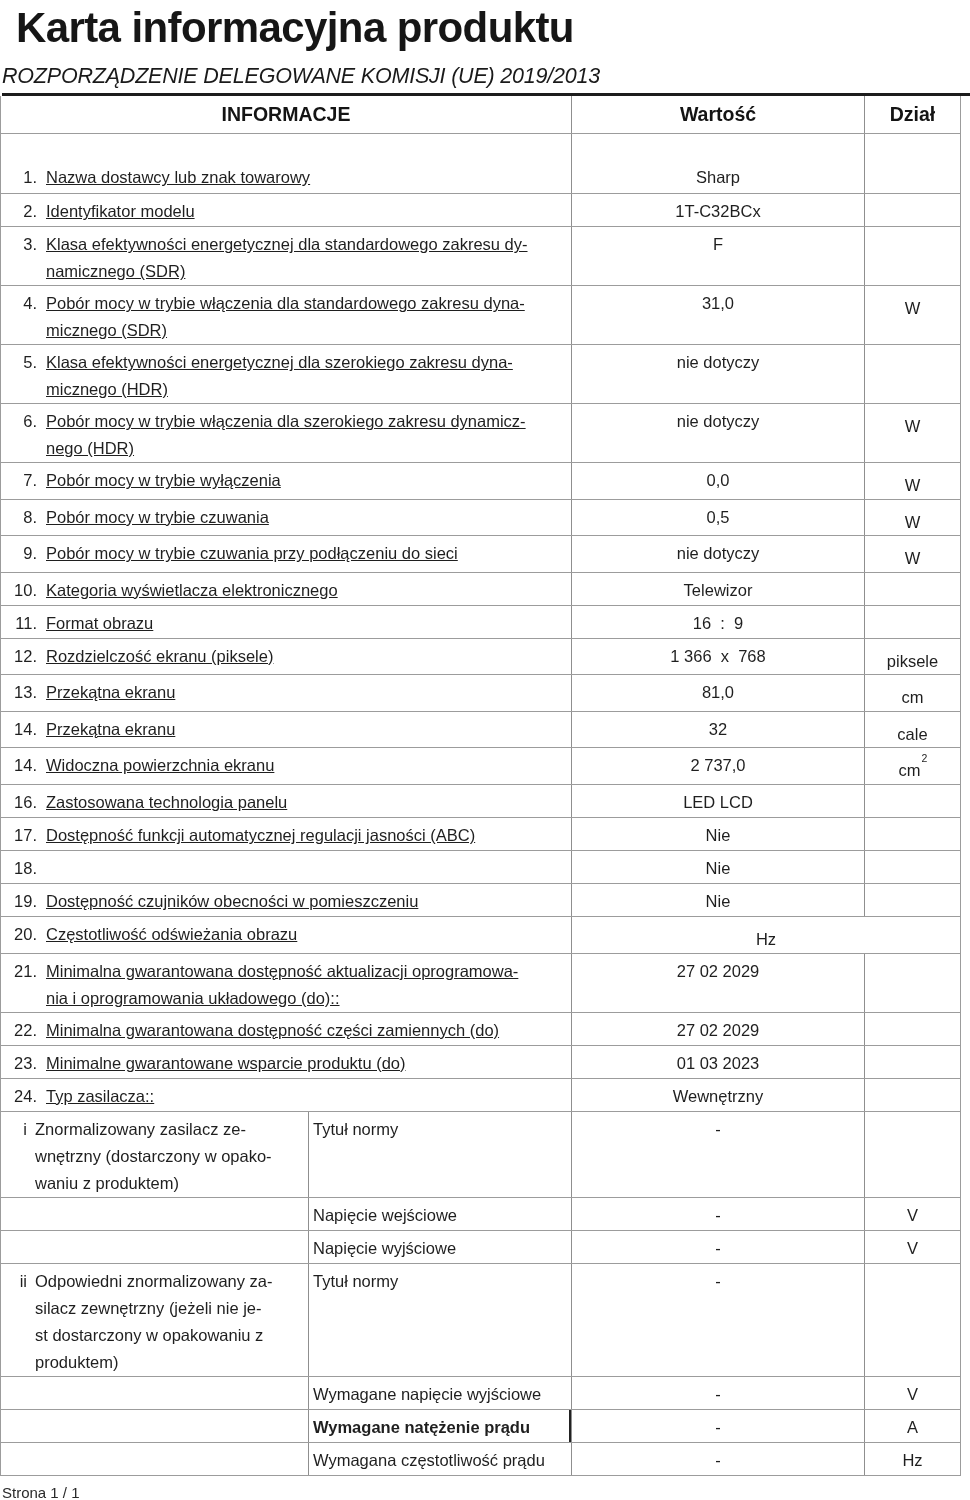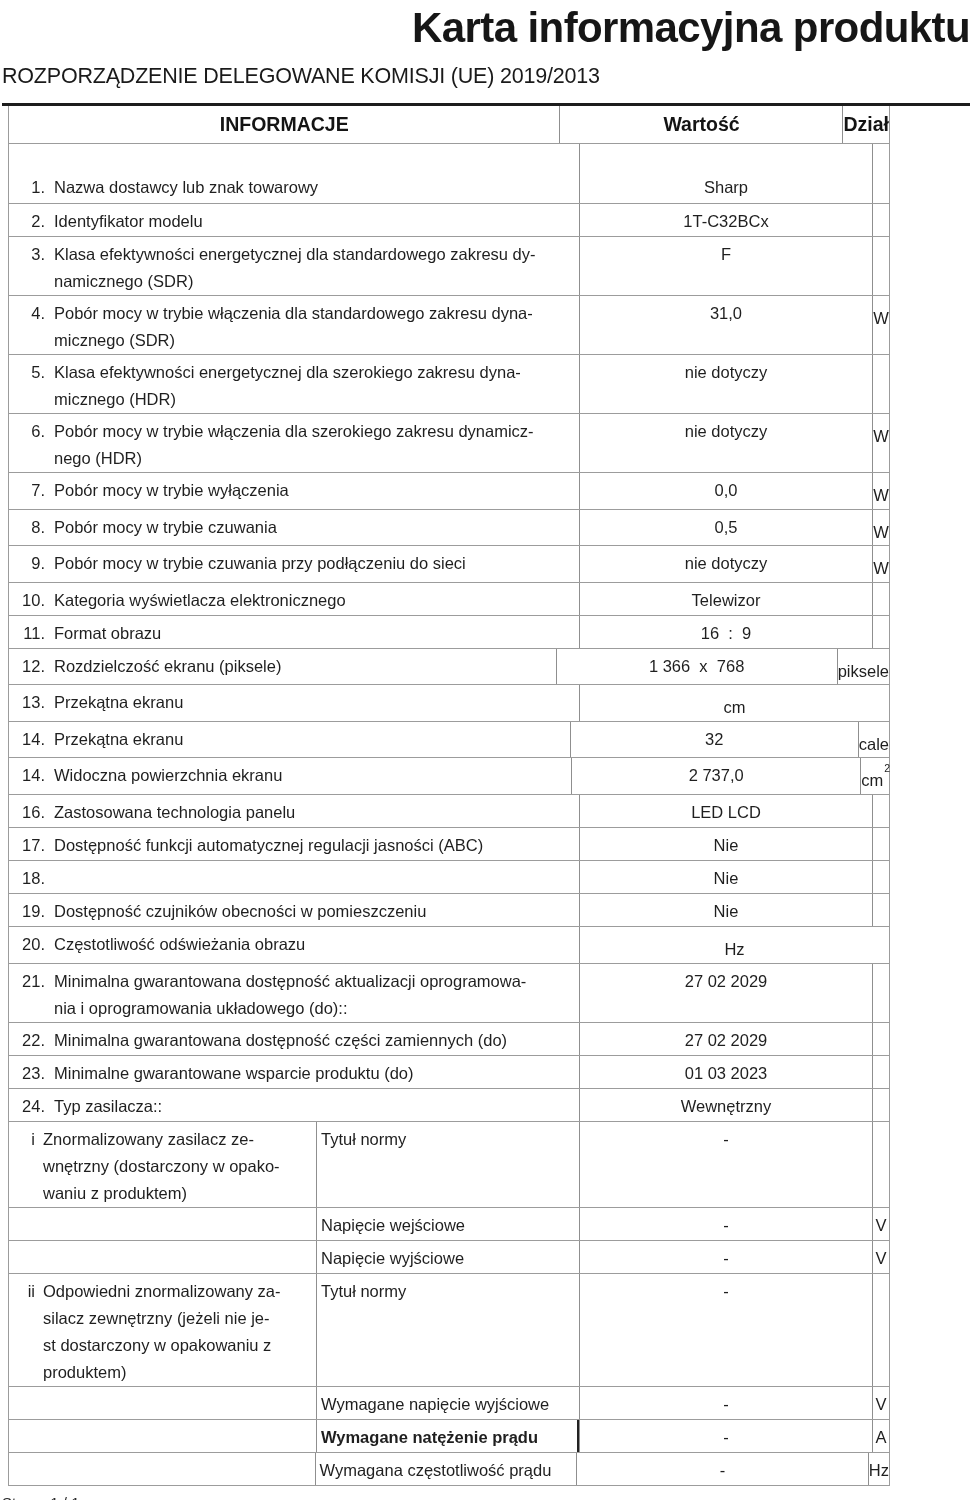--- a/index.html
+++ b/index.html
@@ -5,36 +5,36 @@
   html,body{margin:0;padding:0;background:#ffffff;}
   body{
     width:970px;height:1500px;
     font-family:"Liberation Sans","DejaVu Sans",sans-serif;
     color:#1f1f1f;
   }
   .doc{position:relative;width:970px;height:1500px;overflow:hidden;background:#fff;}
 
   
   .title{
-    margin:4px 0 0 6px;
+    margin:4px 0 0 16px;
     font-size:42px;font-weight:700;letter-spacing:-0.6px;line-height:1.15;
     color:#161616;
-    text-align:right;
   }
   .subtitle{
     margin:12px 16px 0 2px;
     font-size:21.5px;letter-spacing:-0.2px;color:#1a1a1a;
-    padding-bottom:14px;
+    padding-bottom:4px;
     border-bottom:3px solid #1c1c1c;
     margin-right:0;
+    font-style:italic;
   }
 
   
   .table{
-    margin-left:8px;width:882px;box-sizing:border-box;
+    width:961px;box-sizing:border-box;
     border-left:1px solid #9c9c9c;border-right:1px solid #9c9c9c;
     font-size:16.5px;
   }
   .hrow{
     display:flex;align-items:center;min-height:38px;box-sizing:border-box;
     border-bottom:1px solid #9c9c9c;
     font-weight:700;font-size:19.5px;color:#141414;
   }
   .hrow .hcell{box-sizing:border-box;text-align:center;align-self:stretch;
     display:flex;align-items:center;justify-content:center;}
@@ -44,21 +44,21 @@
 
   .row{
     display:flex;box-sizing:border-box;min-height:33px;
     border-bottom:1px solid #9c9c9c;
     line-height:27px;
   }
   .cell{box-sizing:border-box;padding-top:4px;align-self:stretch;}
   
   .c-info{width:570px;display:flex;align-items:flex-start;}
   .c-info .num{flex:0 0 36px;text-align:right;white-space:pre;}
-  .c-info .lbl{flex:1;padding-left:9px;padding-right:4px;white-space:pre-line;}
+  .c-info .lbl{flex:1;padding-left:9px;padding-right:4px;white-space:pre-line;text-decoration:underline;}
   .c-val{width:293px;border-left:1px solid #8f8f8f;text-align:center;white-space:pre-wrap;}
   .c-unit{flex:1;border-left:1px solid #8f8f8f;text-align:center;}
   .usup{font-size:10.5px;position:relative;top:-7px;left:1px;}
   
   .c-desc{width:307px;display:flex;align-items:flex-start;}
   .c-desc .num{flex:0 0 26px;text-align:right;white-space:pre;}
   .c-desc .lbl{flex:1;padding-left:8px;padding-right:2px;white-space:pre-line;}
   .c-sublabel{width:263px;border-left:1px solid #8f8f8f;padding-left:4px;white-space:pre-line;}
   .c-sublabel.mark{border-right:2px solid #222;font-weight:bold;}
 
@@ -184,20 +184,21 @@
       <span class="lbl">Rozdzielczość ekranu (piksele)</span>
     </div>
     <div class="cell c-val">1 366  x  768</div>
     <div class="cell c-unit"><span class="u">piksele</span><sup class="usup"></sup></div>
   </div>
         <div class="row">
     <div class="cell c-info">
       <span class="num">13.</span>
       <span class="lbl">Przekątna ekranu</span>
     </div>
+    <div class="cell c-val">81,0</div>
     <div class="cell c-unit"><span class="u">cm</span><sup class="usup"></sup></div>
   </div>
         <div class="row">
     <div class="cell c-info">
       <span class="num">14.</span>
       <span class="lbl">Przekątna ekranu</span>
     </div>
     <div class="cell c-val">32</div>
     <div class="cell c-unit"><span class="u">cale</span><sup class="usup"></sup></div>
   </div>

